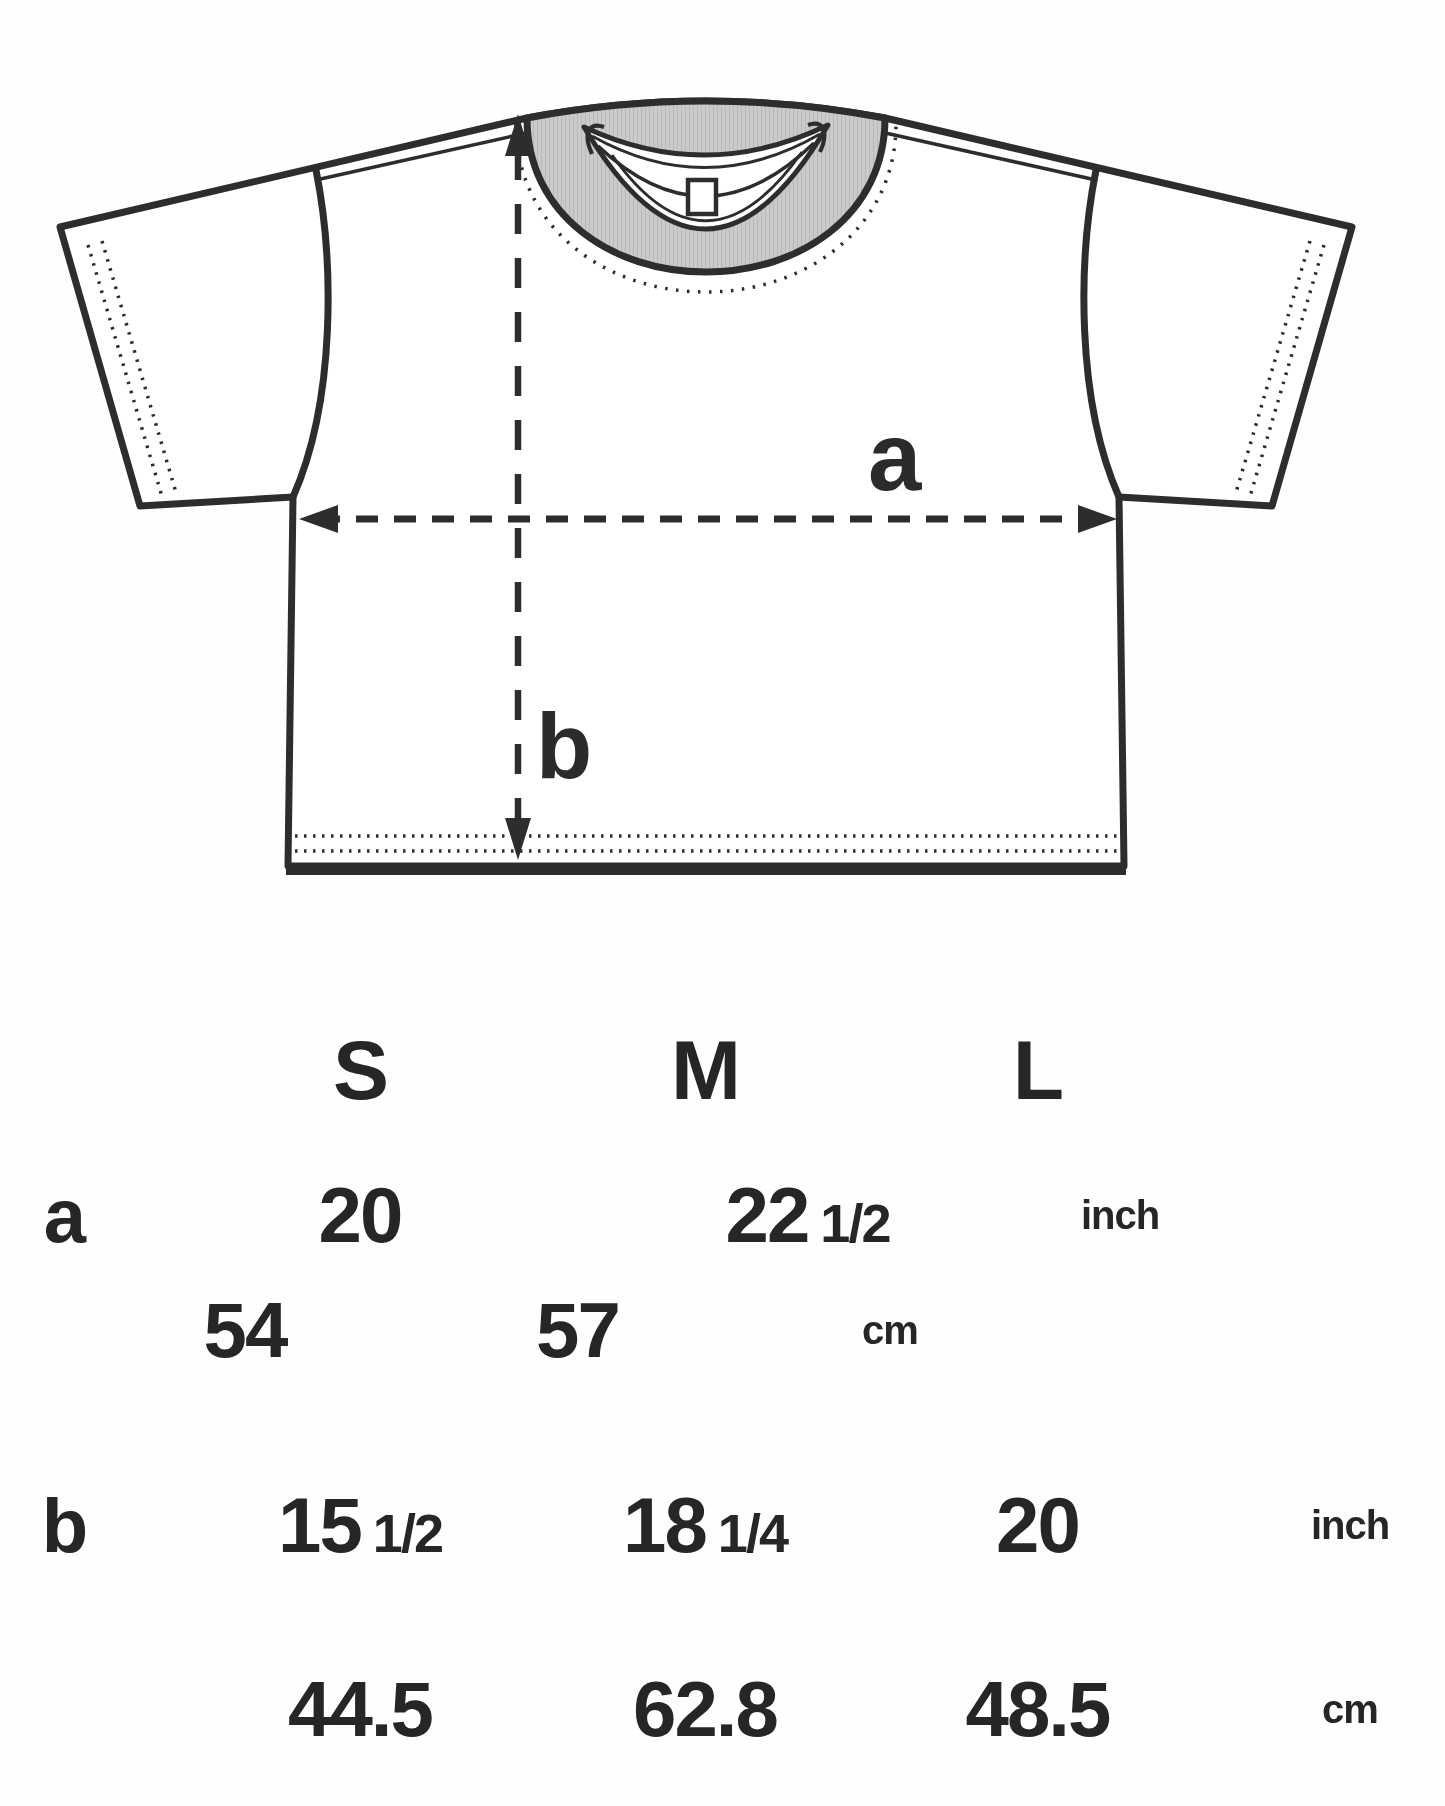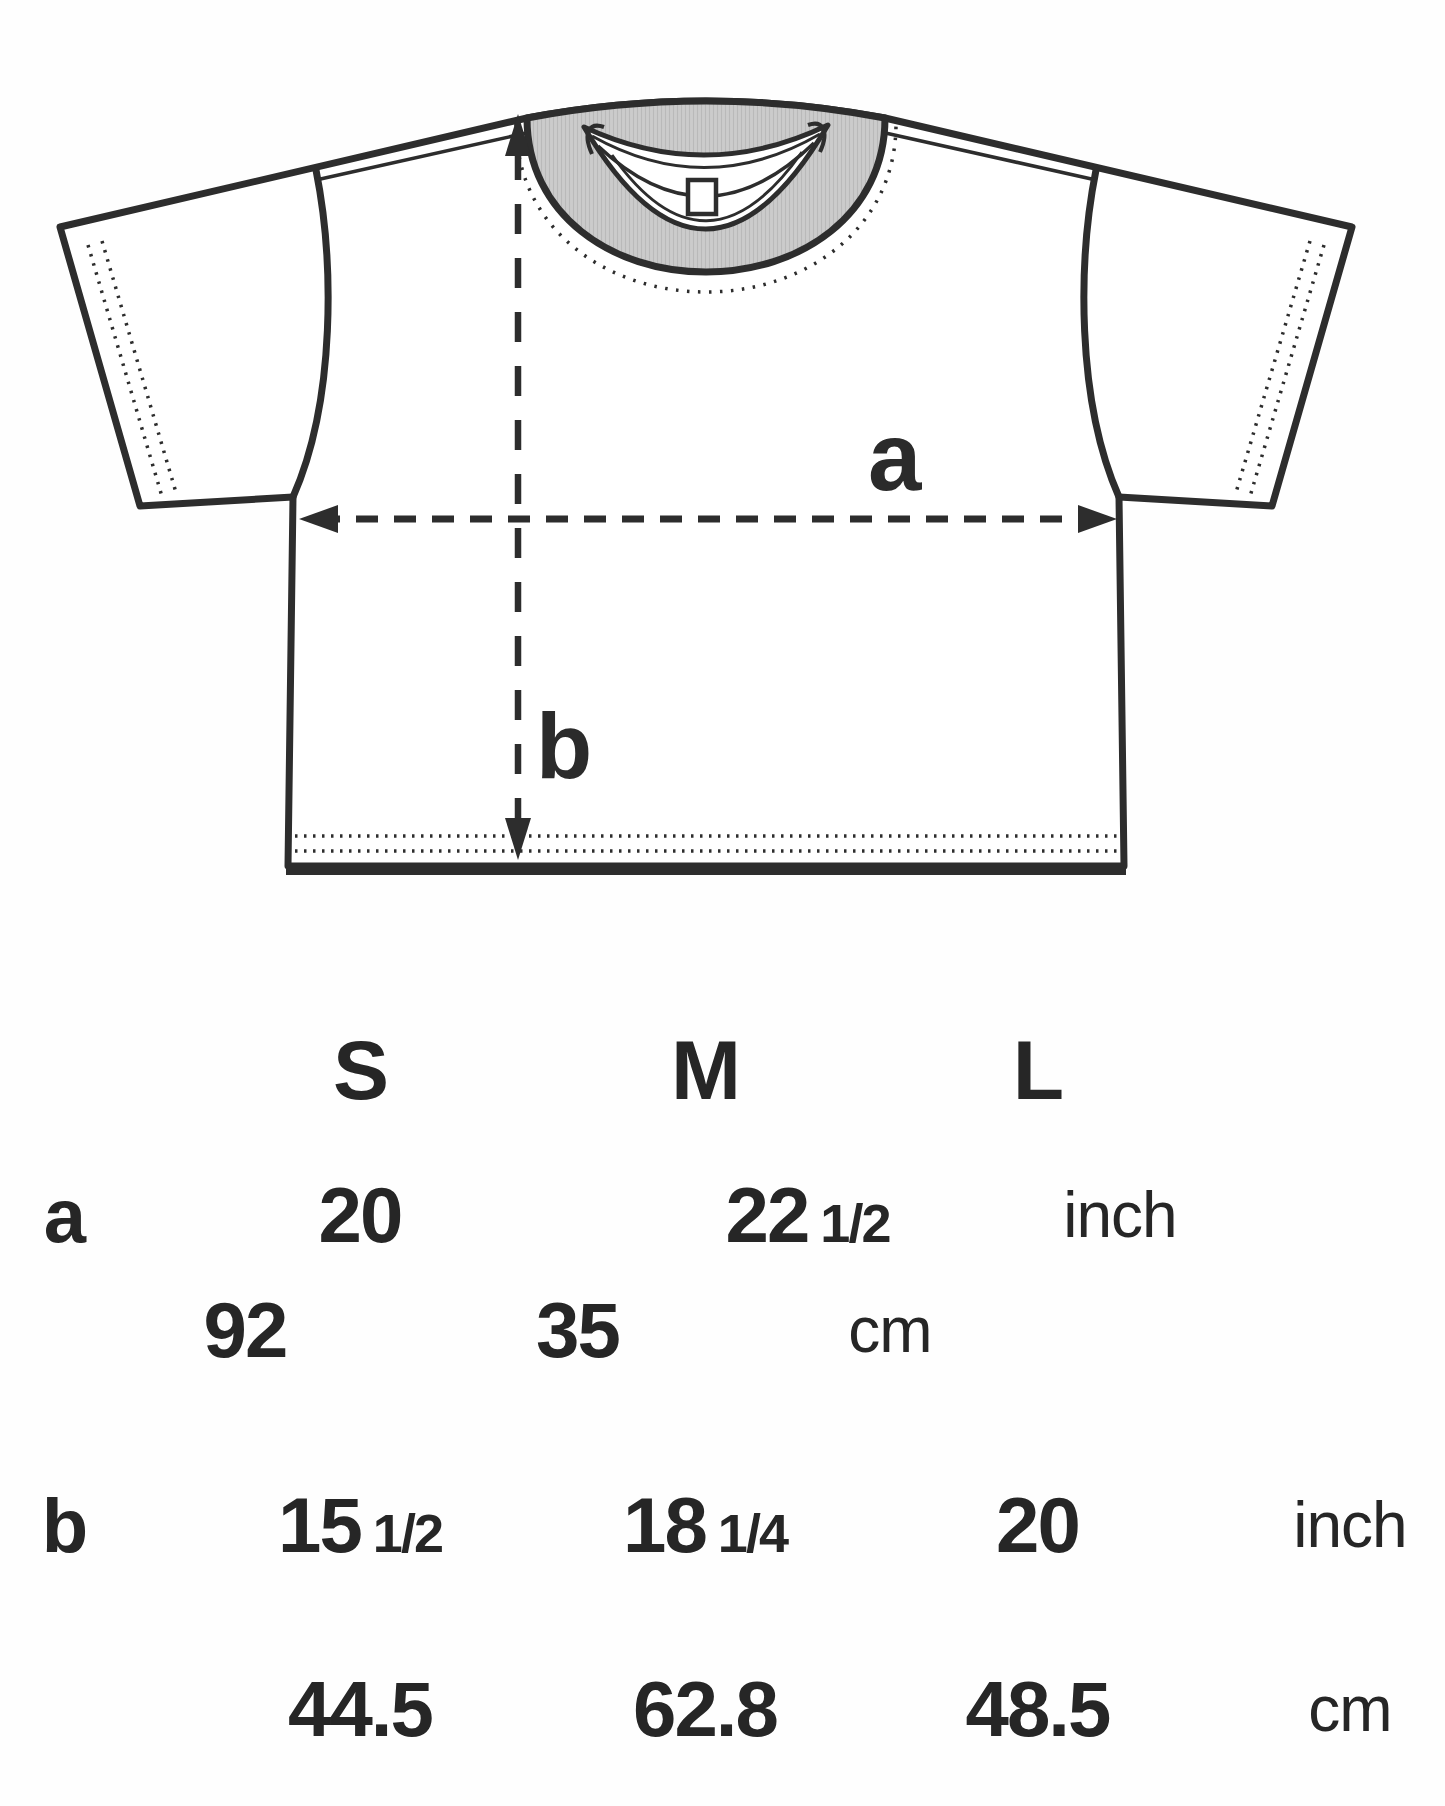--- a/index.html
+++ b/index.html
@@ -23,21 +23,21 @@
   .col-lbl {width:130px;}
   .col-1   {width:460px;}
   .col-2   {width:230px;}
   .col-3   {width:435px;}
   .col-unit{width:190px;}
   .hdr .c{font-size:84px;font-weight:bold;letter-spacing:-2px;}
   .num{font-size:78px;font-weight:bold;white-space:nowrap;letter-spacing:-2px;}
   .frac{font-size:54px;font-weight:bold;}
   .frac:not(:empty){margin-left:12px;}
   .rowlabel{font-size:76px;font-weight:bold;}
-  .unit{font-size:64px;font-weight:normal;letter-spacing:-1px;}
+  .unit{font-size:40px;font-weight:bold;letter-spacing:-1px;}
 </style>
 </head>
 <body>
 
 <div class="page">
 
   <div class="shirt-wrap">
   <svg width="1445" height="880" viewBox="0 0 1445 880">
     <defs>
       <pattern id="rib" width="4" height="4" patternUnits="userSpaceOnUse">
@@ -121,22 +121,22 @@
 
     <div class="trow" style="top:1173px">
       <div class="c col-lbl rowlabel">a</div>
       <div class="c col-1 num"><span>20</span><span class="frac"></span></div>
       <div class="c col-3 num"><span>22</span><span class="frac">1/2</span></div>
       <div class="c col-unit unit">inch</div>
     </div>
 
     <div class="trow" style="top:1288px">
       <div class="c col-lbl rowlabel"></div>
-      <div class="c col-2 num"><span>92</span><span class="frac"></span></div>
-      <div class="c col-3 num"><span>35</span><span class="frac"></span></div>
+      <div class="c col-2 num"><span>54</span><span class="frac"></span></div>
+      <div class="c col-3 num"><span>57</span><span class="frac"></span></div>
       <div class="c col-unit unit">cm</div>
     </div>
 
     <div class="trow" style="top:1483px">
       <div class="c col-lbl rowlabel">b</div>
       <div class="c col-1 num"><span>15</span><span class="frac">1/2</span></div>
       <div class="c col-2 num"><span>18</span><span class="frac">1/4</span></div>
       <div class="c col-3 num"><span>20</span><span class="frac"></span></div>
       <div class="c col-unit unit">inch</div>
     </div>

